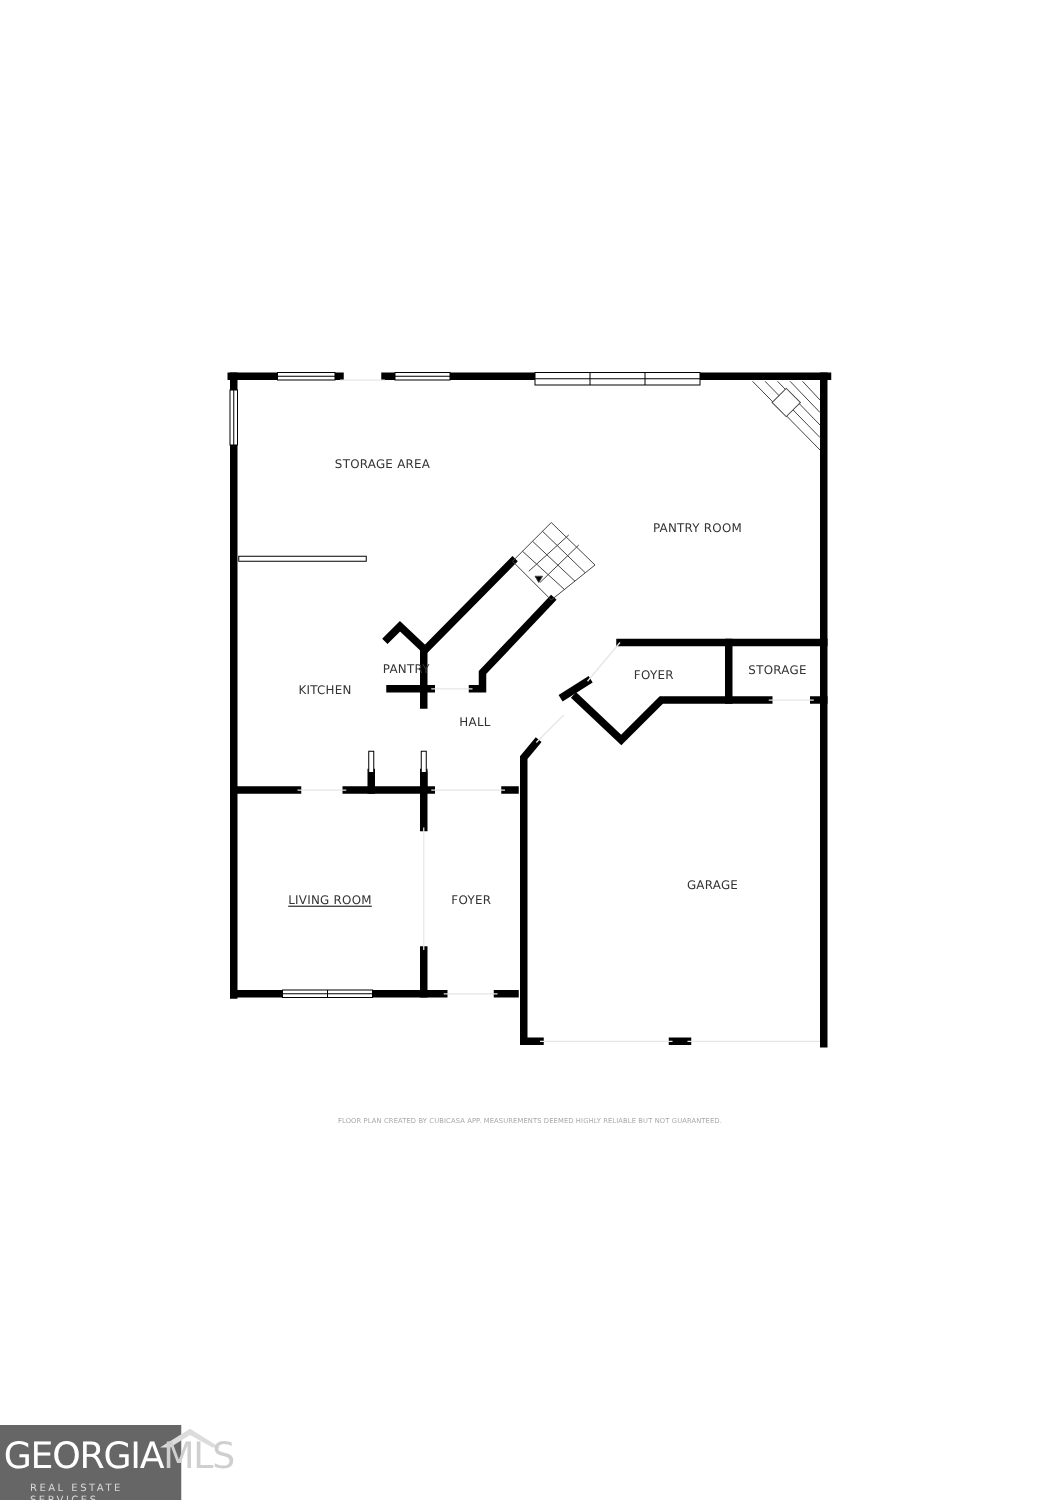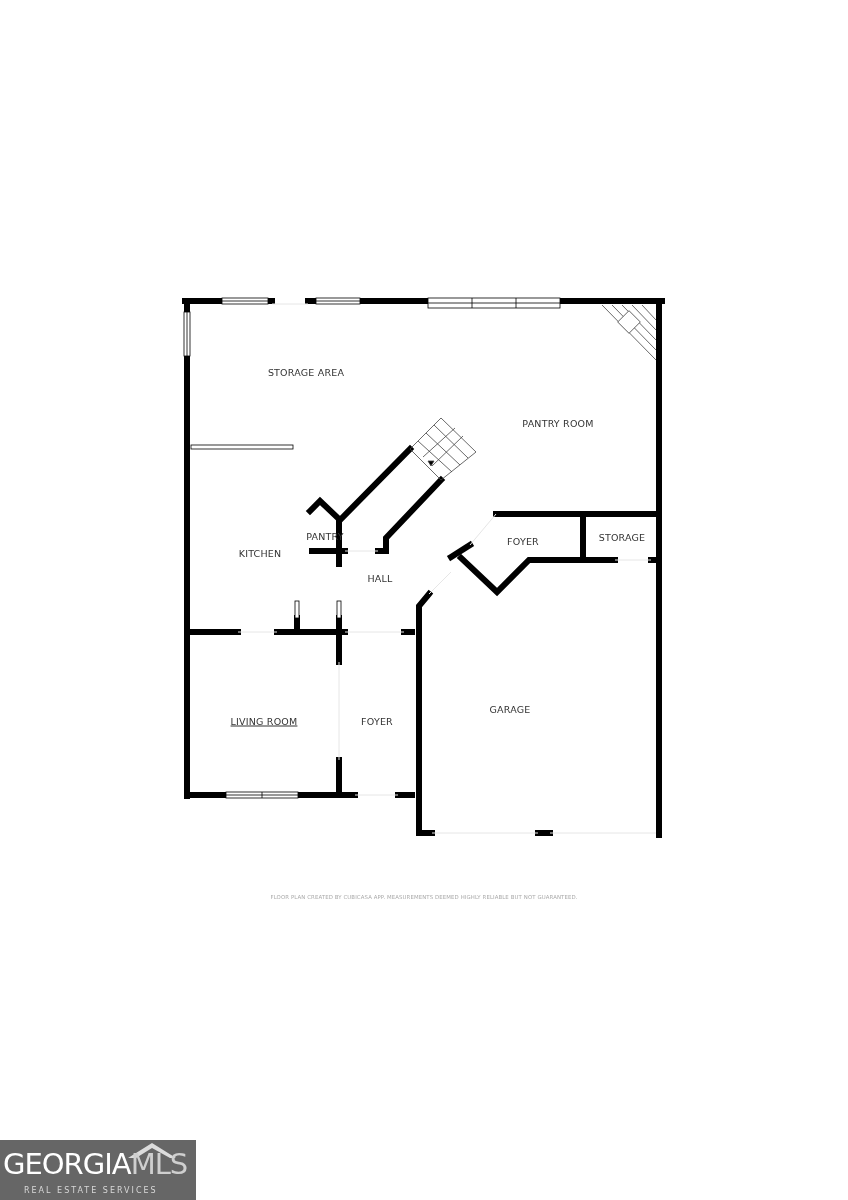--- a/index.html
+++ b/index.html
@@ -1,20 +1,20 @@
 <!DOCTYPE html>
 <html><head>
 <meta charset="utf-8">
 <style>
   html, body { margin: 0; padding: 0; background: #ffffff; }
   body { width: 848px; height: 1200px; position: relative; overflow: hidden; font-family: "DejaVu Sans", "Liberation Sans", sans-serif; }
   #plan { position: absolute; left: 0; top: 0; width: 848px; height: 1200px; }
   .room-label { position: absolute; font-size: 9.5px; color: #333; letter-spacing: 0.2px; transform: translate(-50%, -50%); white-space: nowrap; }
   .disclaimer { position: absolute; left: 424px; top: 897px; transform: translate(-50%, -50%); font-size: 5.4px; color: #aaa; white-space: nowrap; letter-spacing: 0.1px; }
-  .logo { position: absolute; left: 0; top: 1140px; width: 196px; height: 60px; background: #666; }
+  .logo { position: absolute; left: 0; top: 1140px; width: 145px; height: 60px; background: #666; }
   .logo-main { position: absolute; left: 3px; top: 10px; font-size: 29px; color: #fff; letter-spacing: -1px; font-family: "DejaVu Sans", sans-serif; line-height: 1; }
   .logo-main .mls { color: #cfcfcf; }
   .logo-sub { position: absolute; left: 24px; top: 46px; font-size: 8px; color: #d8d8d8; letter-spacing: 2px; font-weight: normal; }
   .logo-roof { position: absolute; left: 124px; top: 0; }
 </style>
 </head>
 <body>
 
 <svg id="plan" viewBox="0 0 848 1200" xmlns="http://www.w3.org/2000/svg">
   <g stroke="#000" stroke-width="6" fill="none" stroke-linecap="square">
@@ -116,21 +116,21 @@
 
 <div class="room-label" style="left:306px;top:372px;">STORAGE AREA</div>
 <div class="room-label" style="left:558px;top:423px;">PANTRY ROOM</div>
 <div class="room-label" style="left:260px;top:553px;">KITCHEN</div>
 <div class="room-label" style="left:325px;top:536px;">PANTRY</div>
 <div class="room-label" style="left:523px;top:541px;">FOYER</div>
 <div class="room-label" style="left:622px;top:537px;">STORAGE</div>
 <div class="room-label" style="left:380px;top:578px;">HALL</div>
 <div class="room-label" style="left:264px;top:721px;text-decoration:underline;">LIVING ROOM</div>
 <div class="room-label" style="left:377px;top:721px;">FOYER</div>
-<div class="room-label" style="left:510px;top:709px;">GARAGE</div>
+<div class="room-label" style="left:570px;top:709px;">GARAGE</div>
 
 <div class="disclaimer">FLOOR PLAN CREATED BY CUBICASA APP. MEASUREMENTS DEEMED HIGHLY RELIABLE BUT NOT GUARANTEED.</div>
 
 <div class="logo">
   <svg class="logo-roof" width="56" height="20" viewBox="0 0 56 20">
     <polygon points="4,18 28,3 52,18 46,18 28,8 12,18" fill="#dcdcdc"></polygon>
   </svg>
   <div class="logo-main"><span>GEORGIA</span><span class="mls">MLS</span></div>
   <div class="logo-sub">REAL ESTATE SERVICES</div>
 </div>

